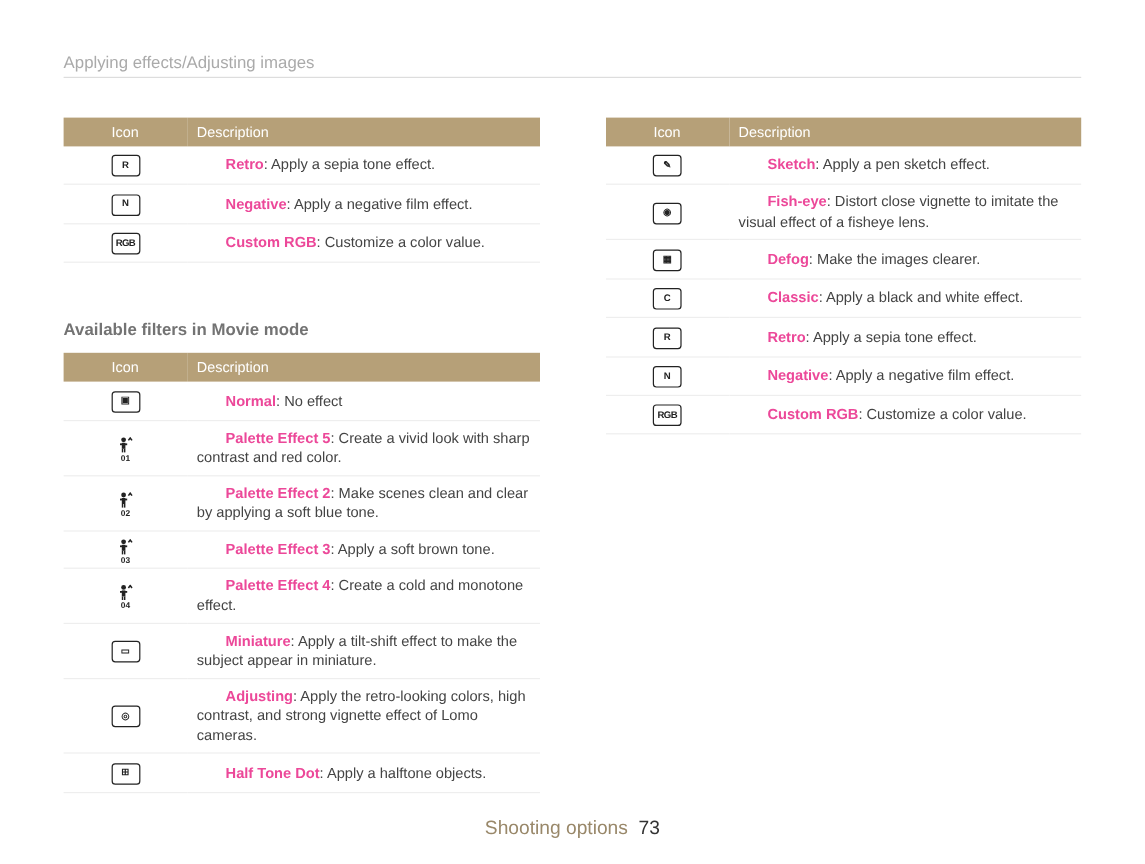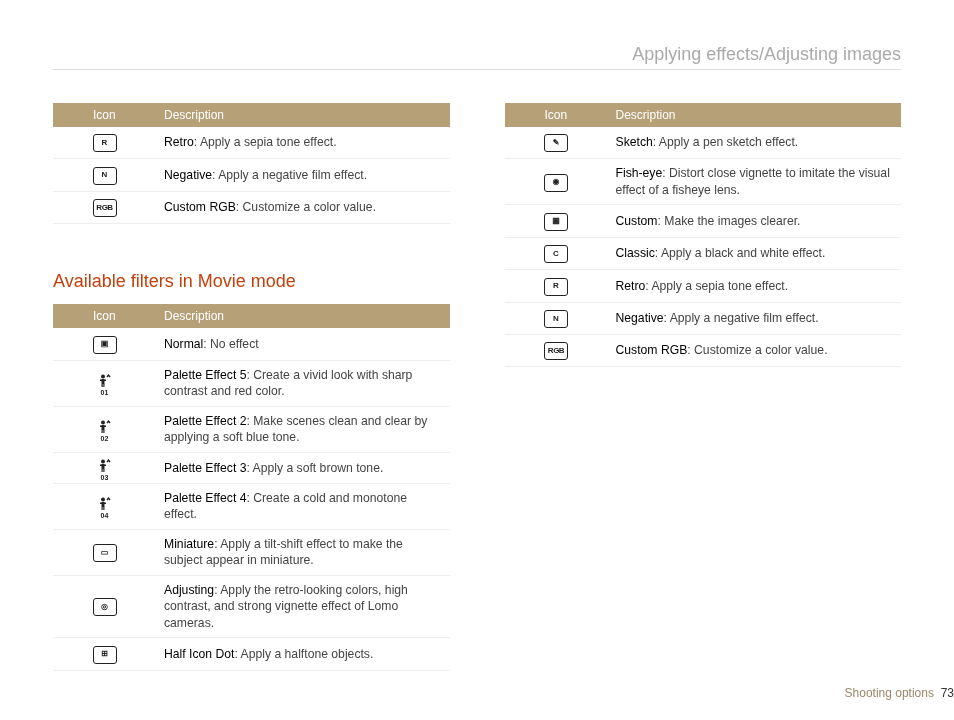--- a/index.html
+++ b/index.html
@@ -1,33 +1,33 @@
 <!DOCTYPE html>
 <html><head>
 <meta charset="utf-8">
 <style>
   html,body{margin:0;padding:0;background:#fff;}
   body{font-family:Arial,Helvetica,sans-serif;font-size:12.2px;color:#555;}
   .page{width:954px;height:720px;position:relative;box-sizing:border-box;padding:44px 53px 0 53px;}
-  .crumb{font-size:18px;color:#aaa;font-weight:300;margin-bottom:4px;text-align:right;}
+  .crumb{font-size:14px;color:#aaa;font-weight:300;margin-bottom:4px;}
   .hr{height:1px;background:#ddd;margin-bottom:33px;}
   .cols{display:flex;gap:55px;}
   .col{flex:1 1 0;min-width:0;}
   table{width:100%;border-collapse:collapse;}
   th{background:#b6a078;color:#fff;text-align:left;font-weight:400;font-size:12px;padding:5px 8px;}
   th.icon-col{width:55px;padding-left:40px;}
   td{padding:6px 8px;vertical-align:middle;border-bottom:1px solid #eee;color:#444;line-height:1.35;}
   td.icon-cell{text-align:center;padding:6px 4px;}
-  .section-title{color:#c2410c;font-size:18px;font-weight:normal;margin:47px 0 12px 0;}
-  b.term{color:#000000;font-weight:normal;}
+  .section-title{color:#737373;font-size:14px;font-weight:bold;margin:47px 0 12px 0;}
+  b.term{color:#ec4899;font-weight:bold;margin-left:24px;}
   .icon-box{display:inline-flex;width:22px;height:16px;border:1.5px solid #222;border-radius:3px;align-items:center;justify-content:center;font-size:8px;font-weight:bold;color:#222;background:#fff;}
   .icon-box.double{letter-spacing:-.5px;}
   .palette-label{font-size:7px;font-weight:bold;color:#222;position:relative;top:3px;}
   .palette-wrap{display:inline-flex;flex-direction:column;align-items:center;line-height:0.6;}
-  .footer{position:absolute;bottom:20px;left:0;width:100%;text-align:right;font-size:12px;color:#99886a;}
+  .footer{position:absolute;bottom:20px;left:0;width:100%;text-align:center;font-size:16px;color:#99886a;}
   .footer .pnum{color:#333;font-weight:500;}
 </style>
 </head>
 <body>
 
 <div class="page">
   <div class="crumb">Applying effects/Adjusting images</div>
   <div class="hr"></div>
 
   <div class="cols">
@@ -130,21 +130,21 @@
             <tr>
               <td class="icon-cell"><span class="icon-box">▭</span></td>
               <td><b class="term">Miniature</b><span>: Apply a tilt-shift effect to make the subject appear in miniature.</span></td>
             </tr>
             <tr>
               <td class="icon-cell"><span class="icon-box">◎</span></td>
               <td><b class="term">Adjusting</b><span>: Apply the retro-looking colors, high contrast, and strong vignette effect of Lomo cameras.</span></td>
             </tr>
             <tr>
               <td class="icon-cell"><span class="icon-box">⊞</span></td>
-              <td><b class="term">Half Icon Dot</b><span>: Apply a halftone objects.</span></td>
+              <td><b class="term">Half Tone Dot</b><span>: Apply a halftone objects.</span></td>
             </tr>
           </tbody>
       </table>
 
     </div>
 
     <div class="col">
       <table>
         <thead>
           <tr>
@@ -156,21 +156,21 @@
             <tr>
               <td class="icon-cell"><span class="icon-box">✎</span></td>
               <td><b class="term">Sketch</b><span>: Apply a pen sketch effect.</span></td>
             </tr>
             <tr>
               <td class="icon-cell"><span class="icon-box">◉</span></td>
               <td><b class="term">Fish-eye</b><span>: Distort close vignette to imitate the visual effect of a fisheye lens.</span></td>
             </tr>
             <tr>
               <td class="icon-cell"><span class="icon-box">▦</span></td>
-              <td><b class="term">Custom</b><span>: Make the images clearer.</span></td>
+              <td><b class="term">Defog</b><span>: Make the images clearer.</span></td>
             </tr>
             <tr>
               <td class="icon-cell"><span class="icon-box">C</span></td>
               <td><b class="term">Classic</b><span>: Apply a black and white effect.</span></td>
             </tr>
             <tr>
               <td class="icon-cell"><span class="icon-box">R</span></td>
               <td><b class="term">Retro</b><span>: Apply a sepia tone effect.</span></td>
             </tr>
             <tr>

